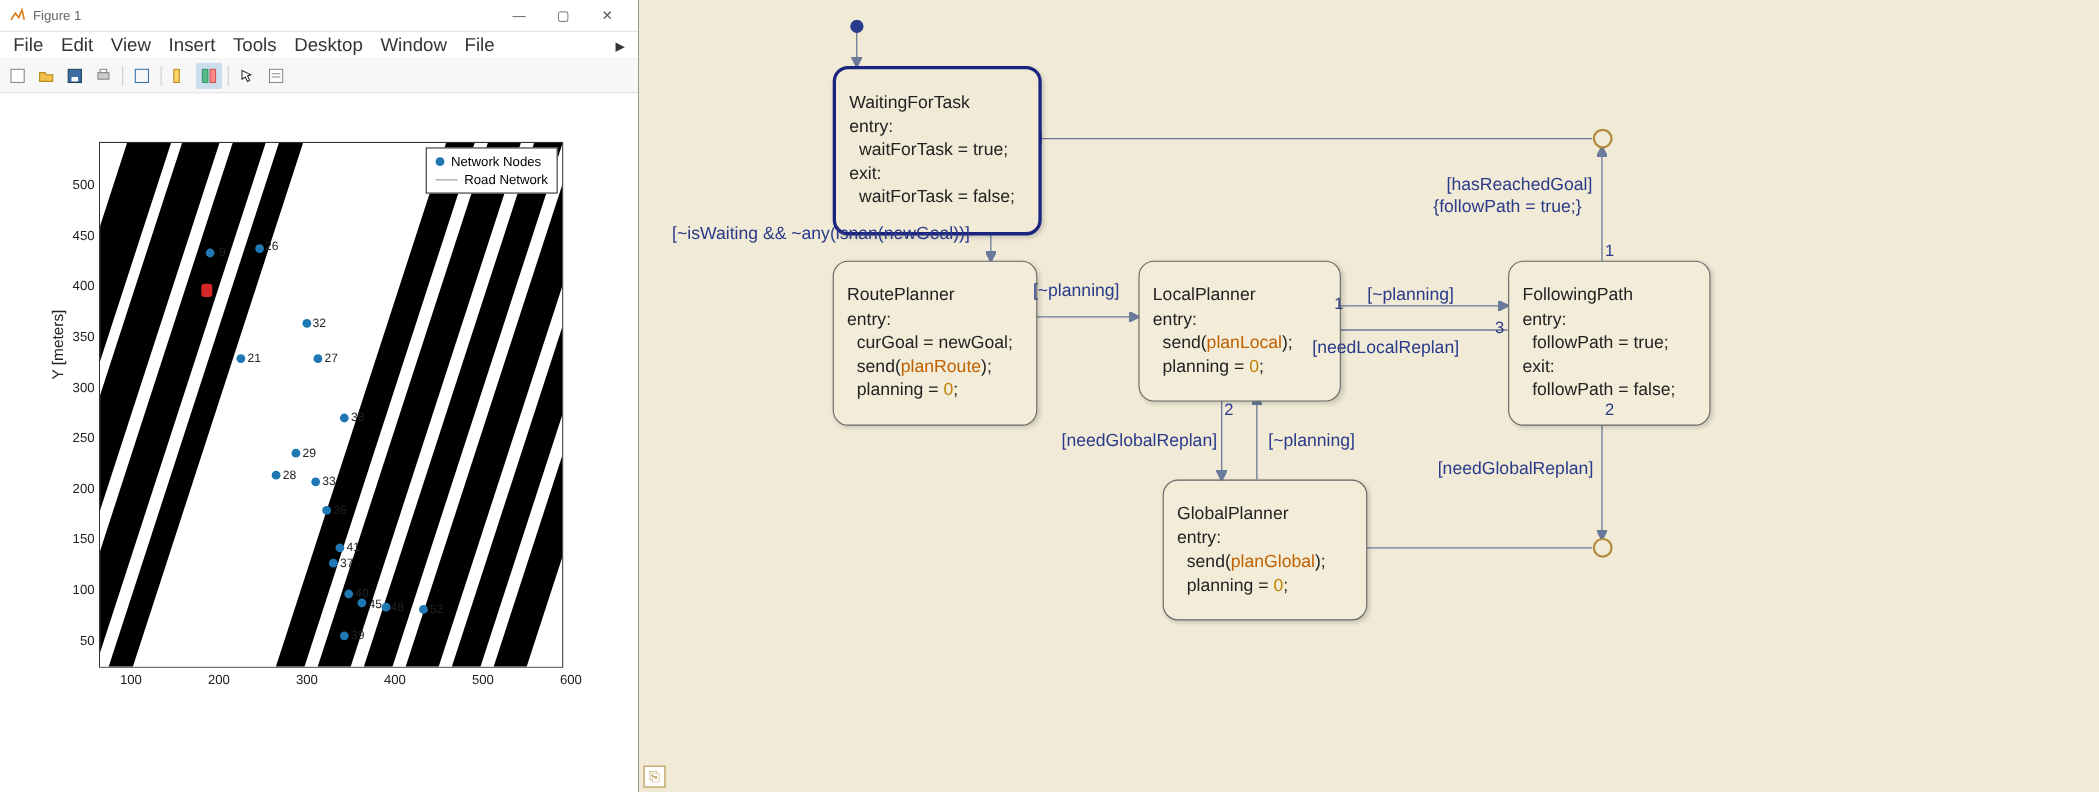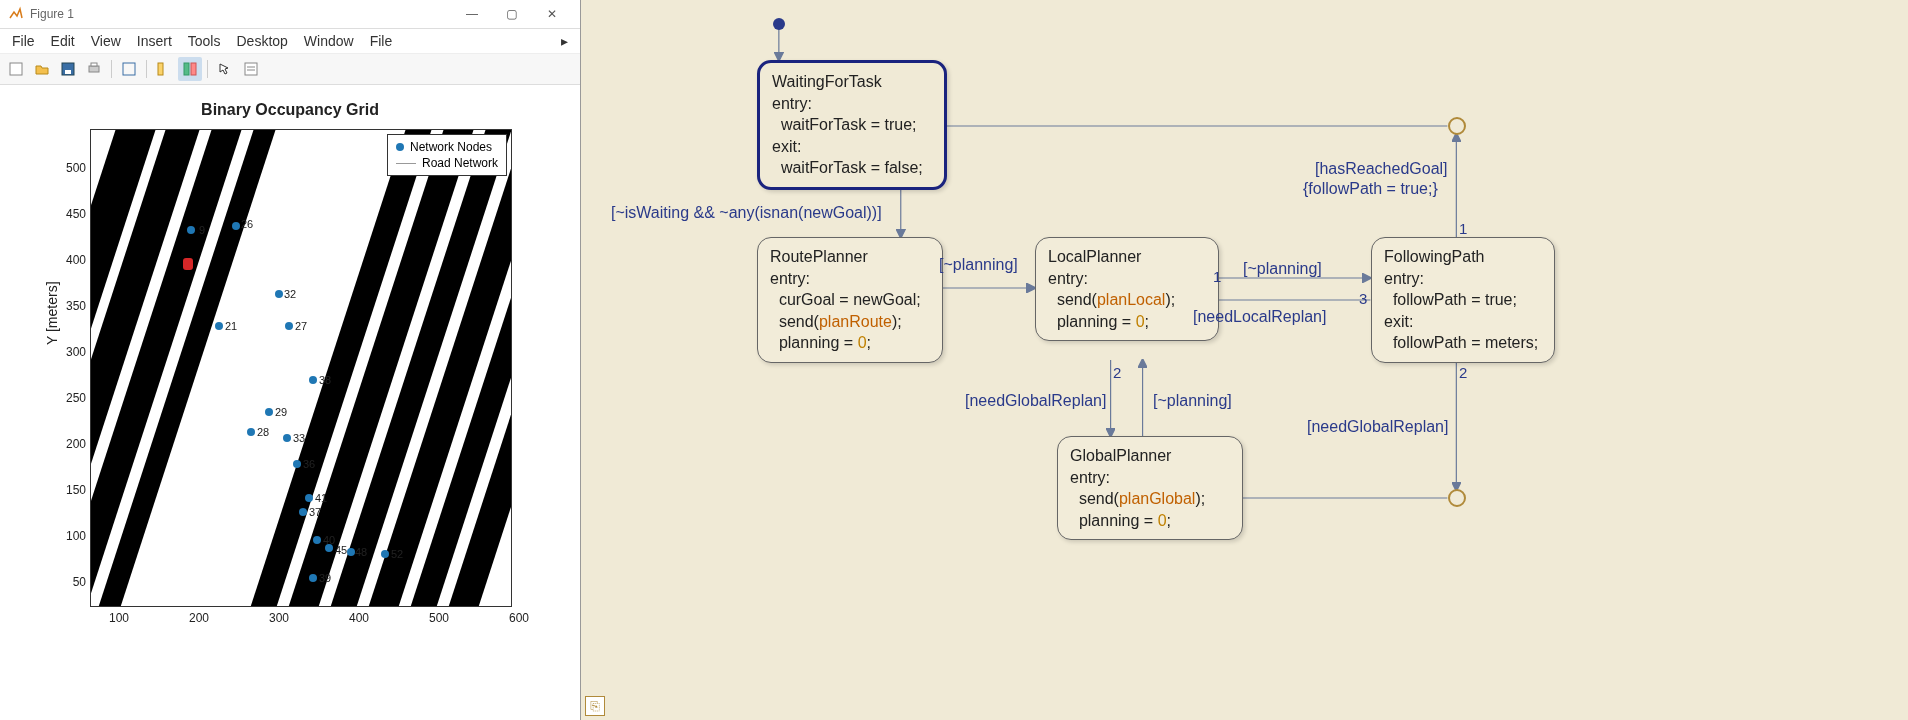--- a/index.html
+++ b/index.html
@@ -3,42 +3,42 @@
 <meta charset="utf-8">
 <style>
 html,body{margin:0;padding:0;font-family:"Segoe UI",Arial,sans-serif;font-size:13px;background:#f0ead6;width:1908px;height:720px;overflow:hidden}
 .container{display:flex;width:1908px;height:720px}
 .left-pane{width:580px;height:720px;background:#fff;border-right:1px solid #999;display:flex;flex-direction:column}
 .titlebar{height:28px;background:#fff;border-bottom:1px solid #ddd;display:flex;align-items:center;padding:0 8px;font-size:12px;color:#666}
 .titlebar .icon{width:16px;height:16px;margin-right:6px;display:inline-flex;align-items:center;justify-content:center}
 .titlebar .spacer{flex:1}
 .winbtn{width:40px;height:28px;display:inline-flex;align-items:center;justify-content:center;color:#555;font-size:12px}
 .menubar{height:24px;display:flex;align-items:center;padding:0 4px;background:#fff;border-bottom:1px solid #eee}
-.menubar span{padding:2px 8px;font-size:14px;color:#333;cursor:default}
+.menubar span{padding:2px 8px;font-size:17px;color:#333;cursor:default}
 .toolbar{height:30px;display:flex;align-items:center;padding:0 4px;background:#f7f7f7;border-bottom:1px solid #ddd;gap:2px}
 .tbtn{width:22px;height:22px;display:inline-flex;align-items:center;justify-content:center;border:1px solid transparent;border-radius:2px}
 .tsep{width:1px;height:18px;background:#ccc;margin:0 3px}
 .plot-area{flex:1;position:relative;background:#fff;overflow:hidden}
 .plot-title{position:absolute;top:16px;left:0;right:0;text-align:center;font-weight:bold;font-size:16px;color:#222}
 .axes{position:absolute;left:90px;top:44px;width:420px;height:476px;border:1px solid #333}
 .occ{position:absolute;inset:0;background:#fff;overflow:hidden}
 .stripe{position:absolute;background:#000;transform:skewX(-18deg)}
 .ylabel{position:absolute;left:44px;top:260px;transform:rotate(-90deg);transform-origin:left top;font-size:14px;color:#222}
 .xlabel{position:absolute;left:0;right:0;top:548px;text-align:center;font-size:14px;color:#222}
 .tick-y{position:absolute;left:62px;font-size:12px;color:#222;text-align:right;width:24px}
 .tick-x{position:absolute;top:526px;font-size:12px;color:#222;text-align:center;width:30px}
 .legend{position:absolute;right:4px;top:4px;background:#fff;border:1px solid #333;padding:4px 8px;font-size:12px}
 .legend .row{display:flex;align-items:center;gap:6px;height:16px}
 .legend .dot{width:8px;height:8px;background:#1f77b4;border-radius:50%}
 .legend .line{width:20px;height:1px;background:#999}
 .node{position:absolute;width:8px;height:8px;background:#1f77b4;border-radius:50%;margin-left:-4px;margin-top:-4px}
 .nodelbl{position:absolute;font-size:11px;color:#222}
 .redmark{position:absolute;width:10px;height:12px;background:#d62728;border-radius:3px}
 .right-pane{flex:1;position:relative;background:#f0ead6}
-.state{position:absolute;background:#f2ecd9;border:1px solid #666;border-radius:14px;padding:8px 12px;font-size:16px;line-height:1.35;color:#222;box-shadow:2px 2px 4px rgba(0,0,0,.15)}
+.state{position:absolute;background:#f2ecd9;border:1px solid #666;border-radius:14px;padding:20px 12px;font-size:16px;line-height:1.35;color:#222;box-shadow:2px 2px 4px rgba(0,0,0,.15)}
 .state.active{border:3px solid #1a237e;background:#f0ead6}
 .state-title{font-weight:normal}
 .kw{color:#c06000}
 .num{color:#c08000}
 .translabel{position:absolute;color:#2a3a8a;font-size:16px}
 .initdot{position:absolute;width:12px;height:12px;background:#2a3a8a;border-radius:50%}
 .junction{position:absolute;width:14px;height:14px;border:2px solid #b08a3a;border-radius:50%;background:#f0ead6;margin:-9px 0 0 -9px}
 .priolabel{position:absolute;color:#2a3a8a;font-size:15px}
 .badge{position:absolute;left:4px;bottom:4px;width:18px;height:18px;border:1px solid #b08a3a;background:#fff;display:flex;align-items:center;justify-content:center;font-size:12px;color:#b08a3a}
 svg.arrows{position:absolute;inset:0;width:100%;height:100%;pointer-events:none}
@@ -125,21 +125,20 @@
       <span class="tbtn">
           <svg width="14" height="14">
             <rect x="1" y="1" width="12" height="12" fill="#fff" stroke="#888"></rect>
             <line x1="3" y1="5" x2="11" y2="5" stroke="#888"></line>
             <line x1="3" y1="8" x2="11" y2="8" stroke="#888"></line>
           </svg>
         </span>
     </div>
 
     <div class="plot-area">
-      <div class="plot-title">Binary Occupancy Grid</div>
       <div class="ylabel">Y [meters]</div>
 
       <div class="tick-y" style="top:76px">500</div>
       <div class="tick-y" style="top:122px">450</div>
       <div class="tick-y" style="top:168px">400</div>
       <div class="tick-y" style="top:214px">350</div>
       <div class="tick-y" style="top:260px">300</div>
       <div class="tick-y" style="top:306px">250</div>
       <div class="tick-y" style="top:352px">200</div>
       <div class="tick-y" style="top:398px">150</div>
@@ -283,21 +282,21 @@
     <div class="translabel" style="left:662px;top:260px">[~planning]</div>
     <div class="priolabel" style="left:632px;top:268px">1</div>
     <div class="translabel" style="left:612px;top:308px">[needLocalReplan]</div>
     <div class="priolabel" style="left:778px;top:290px">3</div>
 
     <div class="state" style="left:790px;top:237px;width:158px">
       <div class="state-title">FollowingPath</div>
       <div>entry:</div>
       <div style="white-space:pre">  followPath = true;</div>
       <div>exit:</div>
-      <div style="white-space:pre">  followPath = meters;</div>
+      <div style="white-space:pre">  followPath = false;</div>
     </div>
 
     <div class="junction" style="left:876px;top:126px"></div>
     <div class="translabel" style="left:734px;top:160px">[hasReachedGoal]</div>
     <div class="translabel" style="left:722px;top:180px">{followPath = true;}</div>
     <div class="priolabel" style="left:878px;top:220px">1</div>
 
     <div class="junction" style="left:876px;top:498px"></div>
     <div class="translabel" style="left:726px;top:418px">[needGlobalReplan]</div>
     <div class="priolabel" style="left:878px;top:364px">2</div>

